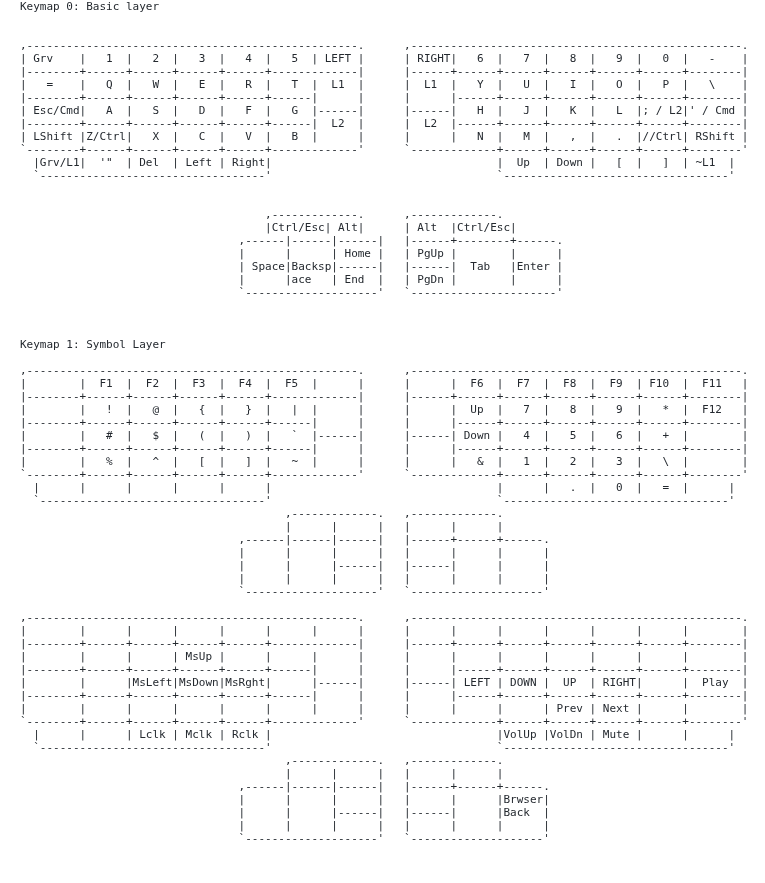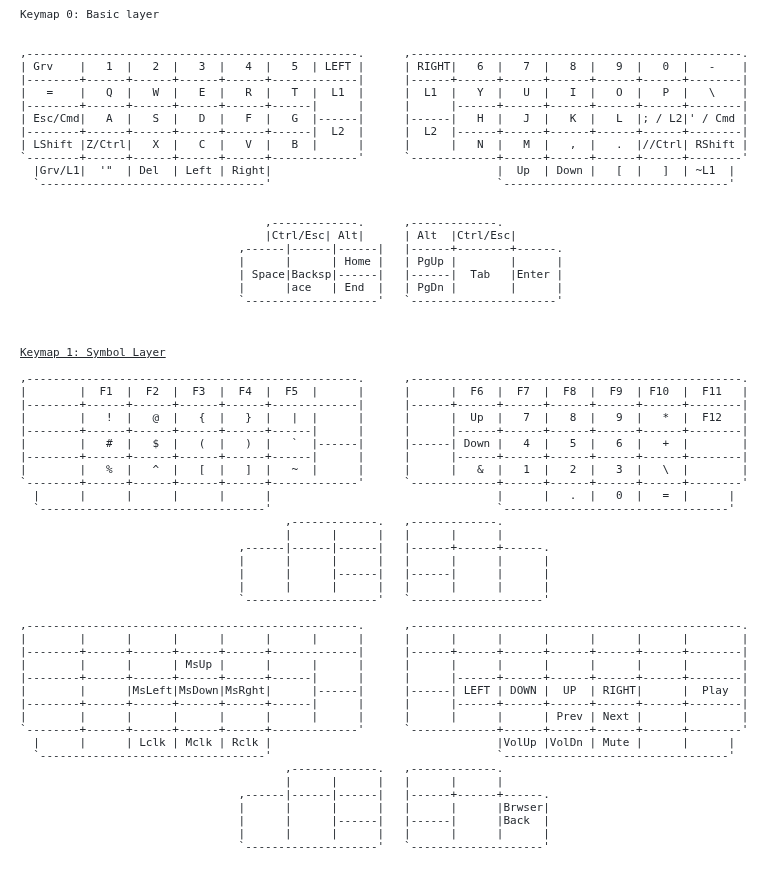--- a/index.html
+++ b/index.html
@@ -4,21 +4,21 @@
 <style>
   html, body {
     margin: 0;
     padding: 0;
     background: #ffffff;
     width: 765px;
     height: 883px;
     overflow: hidden;
   }
   .doc {
-    padding: 8px 0 0 20px;
+    padding: 0 0 0 20px;
     font-family: "DejaVu Sans Mono", "Liberation Mono", monospace;
     font-size: 11px;
     line-height: 13px;
     color: #24292f;
   }
   .keymap-title {
     font-family: "DejaVu Sans Mono", "Liberation Mono", monospace;
     font-size: 11px;
     line-height: 13px;
     white-space: pre;
@@ -28,21 +28,21 @@
     margin: 0;
     font-family: "DejaVu Sans Mono", "Liberation Mono", monospace;
     font-size: 11px;
     line-height: 13px;
     white-space: pre;
     color: #24292f;
   }
   
   #section-0 .keymap-title { margin: 0 0 26px 0; }
   #section-0 .keymap-art   { margin: 0 0 39px 0; }
-  #section-1 .keymap-title { margin: 0 0 13px 0; text-decoration: underline; }
+  #section-1 .keymap-title { margin: 0 0 13px 0; }
   #section-1 .keymap-art   { margin: 0 0 13px 0; }
   #section-2 .keymap-title { margin: 0 0 13px 0; }
   #section-2 .keymap-art   { margin: 0; }
 </style>
 </head>
 <body>
 
 <div class="doc">
 
   <section id="section-0">

